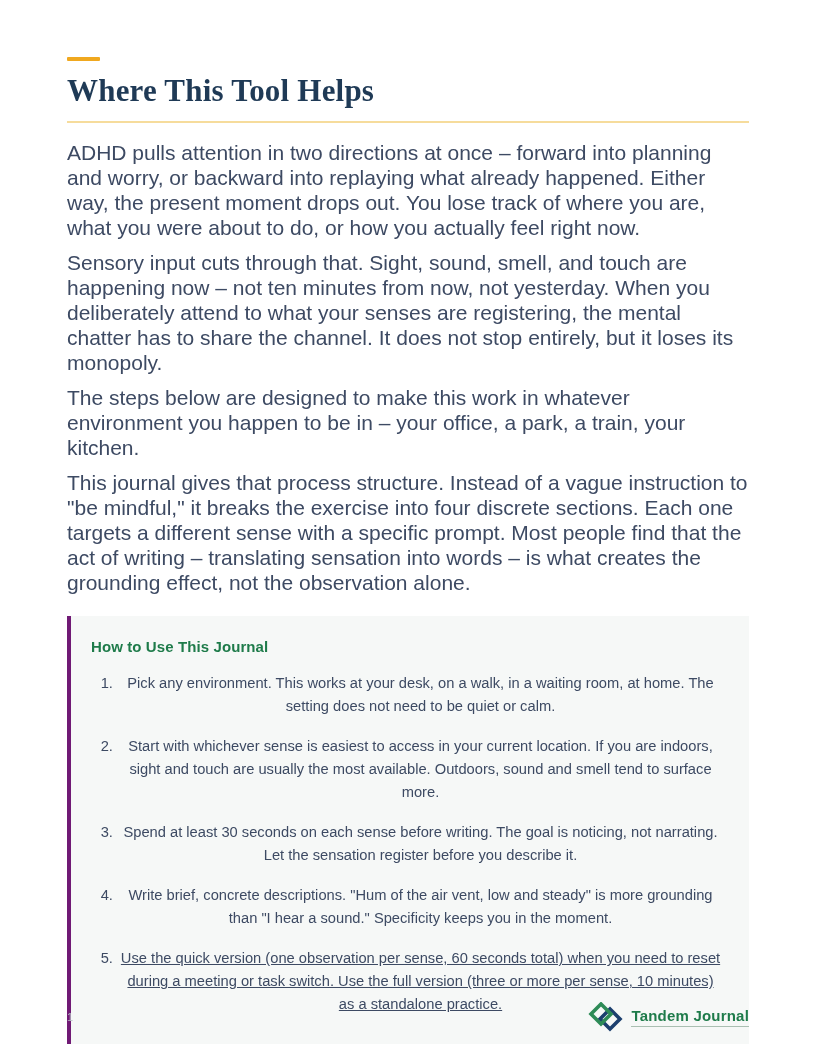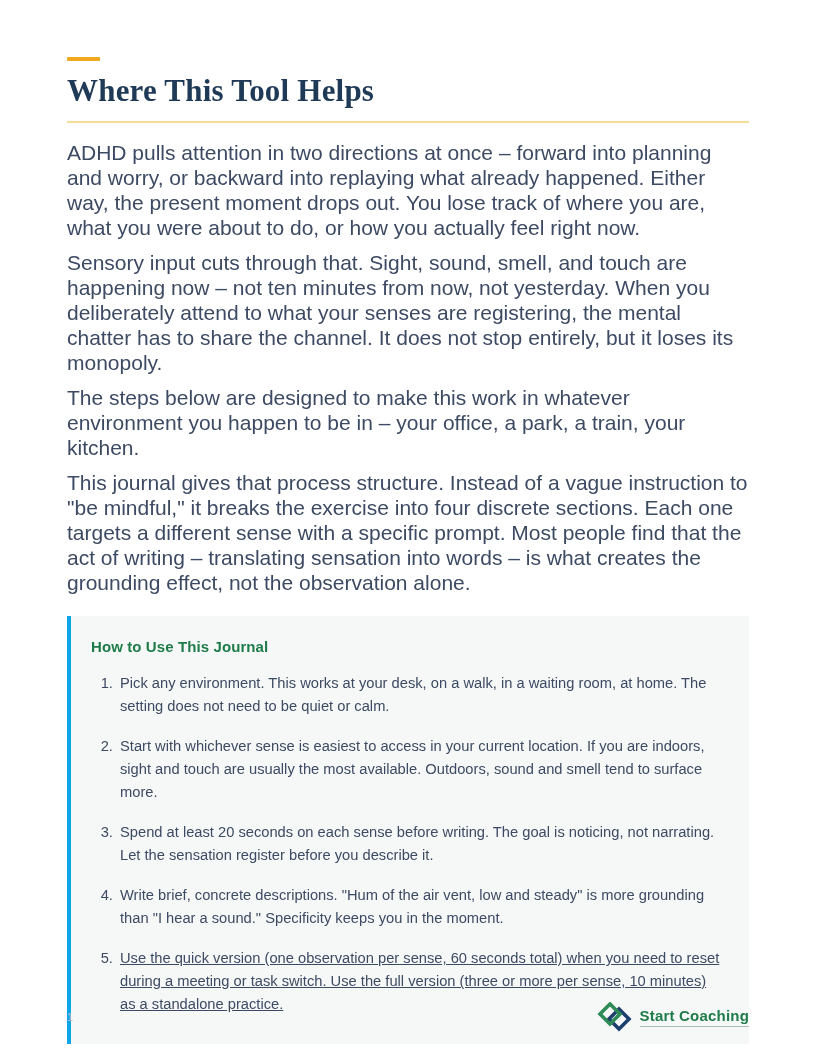--- a/index.html
+++ b/index.html
@@ -38,41 +38,42 @@
   .lead-paragraphs { margin-top: 17px; }
   p.body-par {
     font-size: 21px;
     line-height: 25px;
     color: #3d4a63;
     margin: 0 0 10px 0;
   }
   .callout {
     margin-top: 21px;
     background: #f6f8f7;
-    border-left: 4px solid #0ea5e9;
+    border-left: 4px solid #701a75;
     padding: 22px 28px 28px 20px;
     box-sizing: border-box;
   }
   .callout h3 {
     margin: 0;
     font-size: 15px;
     font-weight: 700;
     color: #1e7b4a;
     letter-spacing: 0.1px;
   }
   .callout ol {
     margin: 17px 0 0 0;
     padding-left: 26px;
     font-size: 14.7px;
     line-height: 23px;
     color: #3d4a63;
   }
   .callout li {
     margin-bottom: 17px;
     padding-left: 3px;
+    text-align: center;
   }
   .callout li:last-child { margin-bottom: 0; text-decoration: underline; }
   .footer {
     position: absolute;
     left: 67px;
     right: 67px;
     top: 1000px;
     height: 34px;
     display: flex;
     justify-content: space-between;
@@ -113,32 +114,32 @@
       <p class="body-par">Sensory input cuts through that. Sight, sound, smell, and touch are happening now – not ten minutes from now, not yesterday. When you deliberately attend to what your senses are registering, the mental chatter has to share the channel. It does not stop entirely, but it loses its monopoly.</p>
       <p class="body-par">The steps below are designed to make this work in whatever environment you happen to be in – your office, a park, a train, your kitchen.</p>
       <p class="body-par">This journal gives that process structure. Instead of a vague instruction to "be mindful," it breaks the exercise into four discrete sections. Each one targets a different sense with a specific prompt. Most people find that the act of writing – translating sensation into words – is what creates the grounding effect, not the observation alone.</p>
     </div>
 
     <div class="callout">
       <h3>How to Use This Journal</h3>
       <ol>
         <li>Pick any environment. This works at your desk, on a walk, in a waiting room, at home. The setting does not need to be quiet or calm.</li>
         <li>Start with whichever sense is easiest to access in your current location. If you are indoors, sight and touch are usually the most available. Outdoors, sound and smell tend to surface more.</li>
-        <li>Spend at least 20 seconds on each sense before writing. The goal is noticing, not narrating. Let the sensation register before you describe it.</li>
+        <li>Spend at least 30 seconds on each sense before writing. The goal is noticing, not narrating. Let the sensation register before you describe it.</li>
         <li>Write brief, concrete descriptions. "Hum of the air vent, low and steady" is more grounding than "I hear a sound." Specificity keeps you in the moment.</li>
         <li>Use the quick version (one observation per sense, 60 seconds total) when you need to reset during a meeting or task switch. Use the full version (three or more per sense, 10 minutes) as a standalone practice.</li>
       </ol>
     </div>
 
   </div>
 
   <div class="footer">
     <span class="page-number">1</span>
 
     <div class="brand">
       <svg class="logo-icon" width="36" height="30" viewBox="0 0 36 30" aria-hidden="true">
         <polygon points="22,7 32,17 22,27 12,17" fill="none" stroke="#1c3f6e" stroke-width="3.6"></polygon>
         <polygon points="13,2 23,12 13,22 3,12" fill="none" stroke="#2e8b57" stroke-width="3.6"></polygon>
       </svg>
-      <span class="brand-text">Start Coaching</span>
+      <span class="brand-text">Tandem Journal</span>
     </div>
   </div>
 </div>
 
 </body></html>

